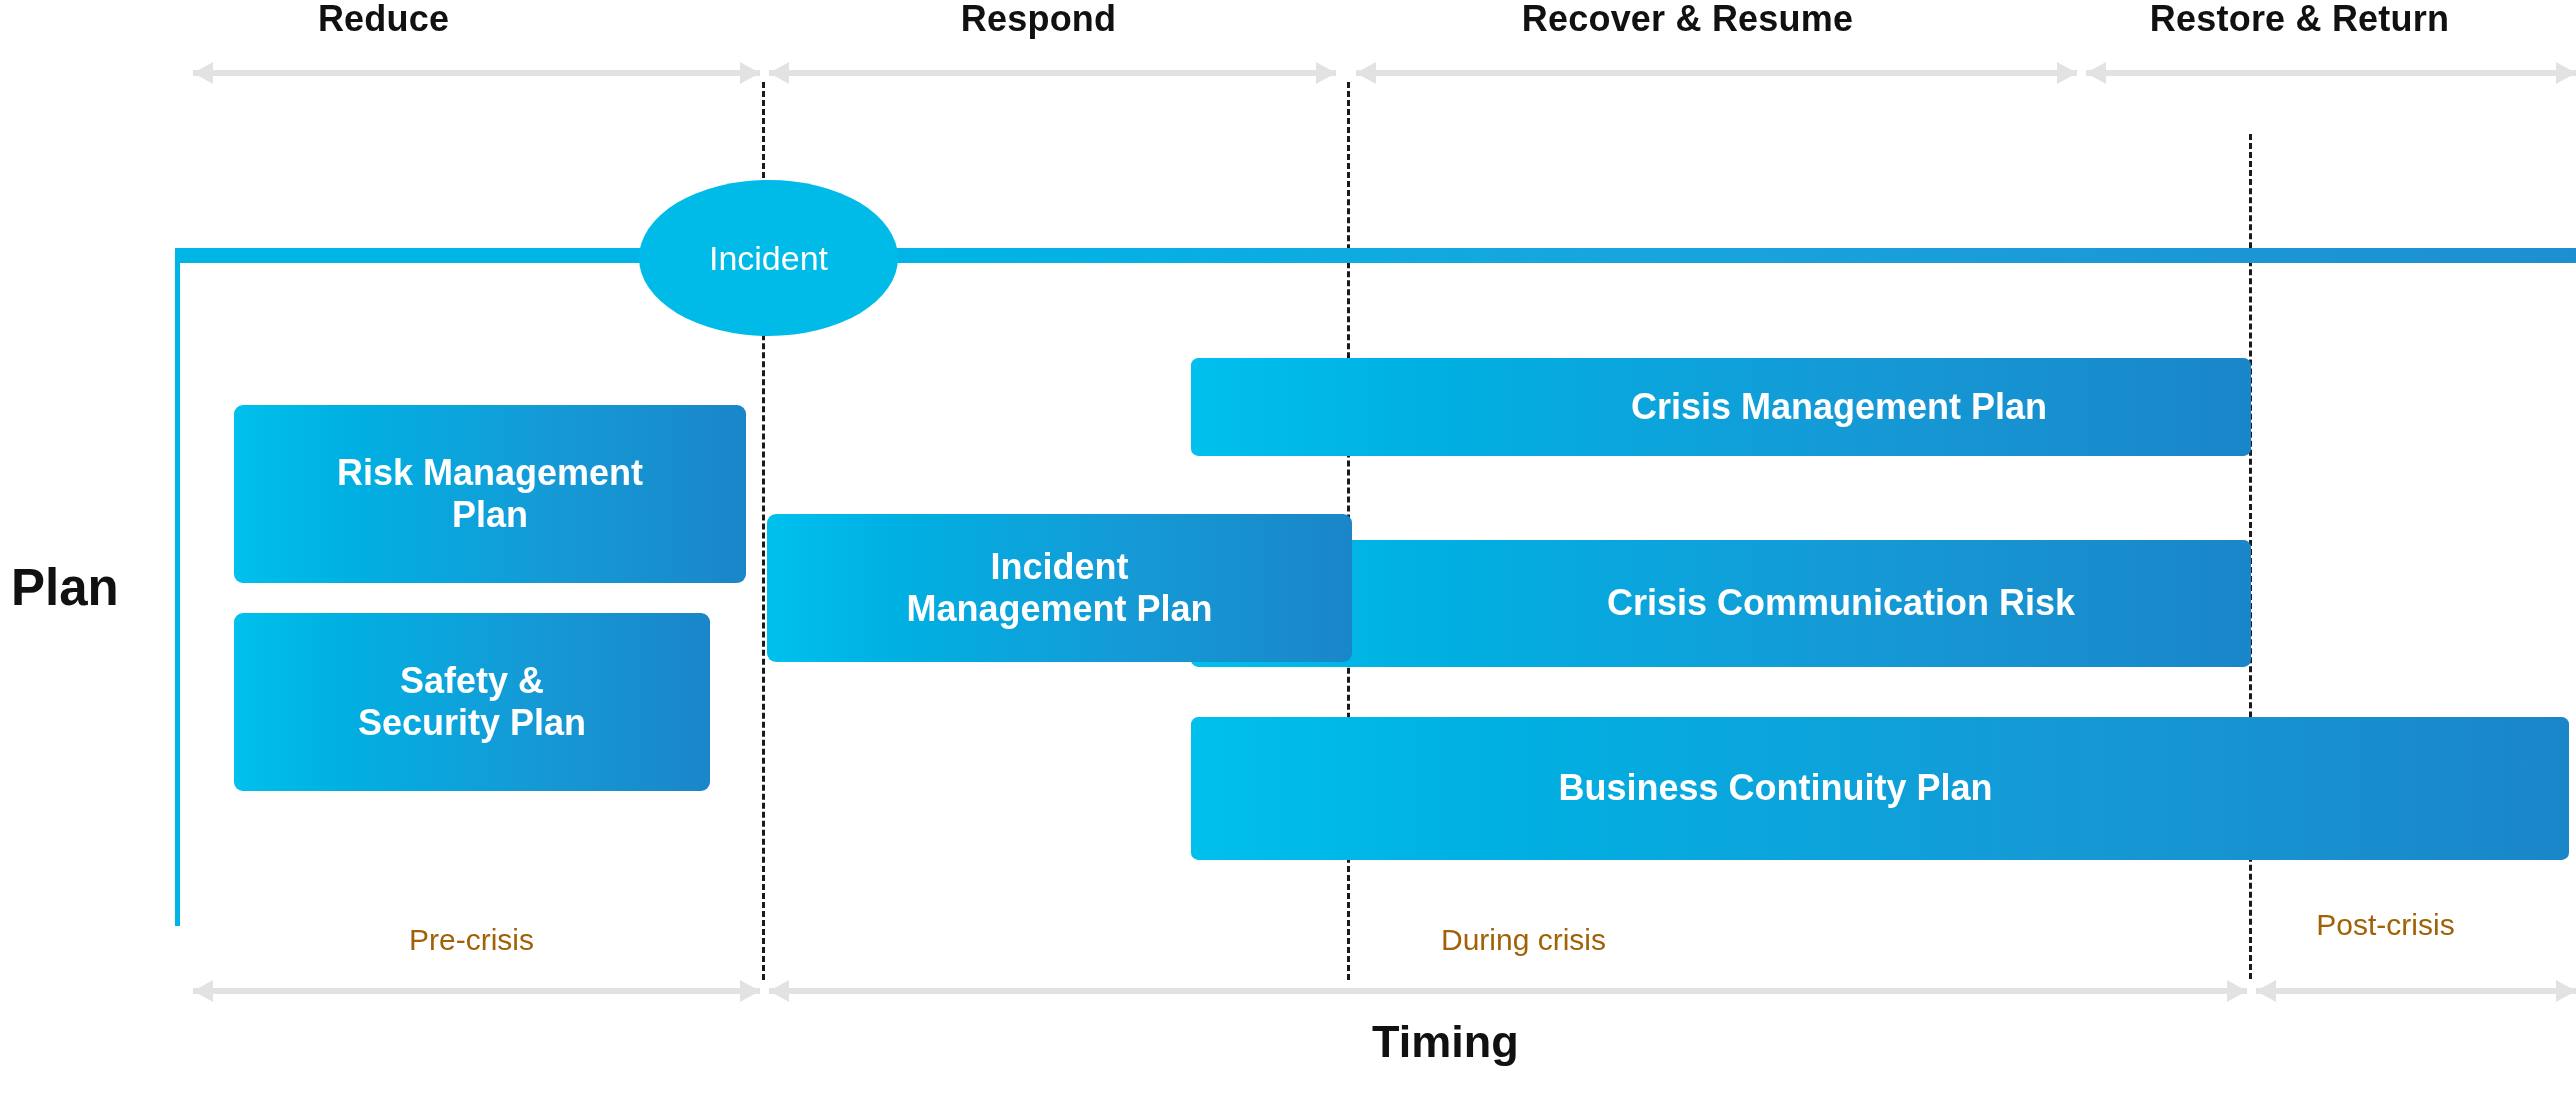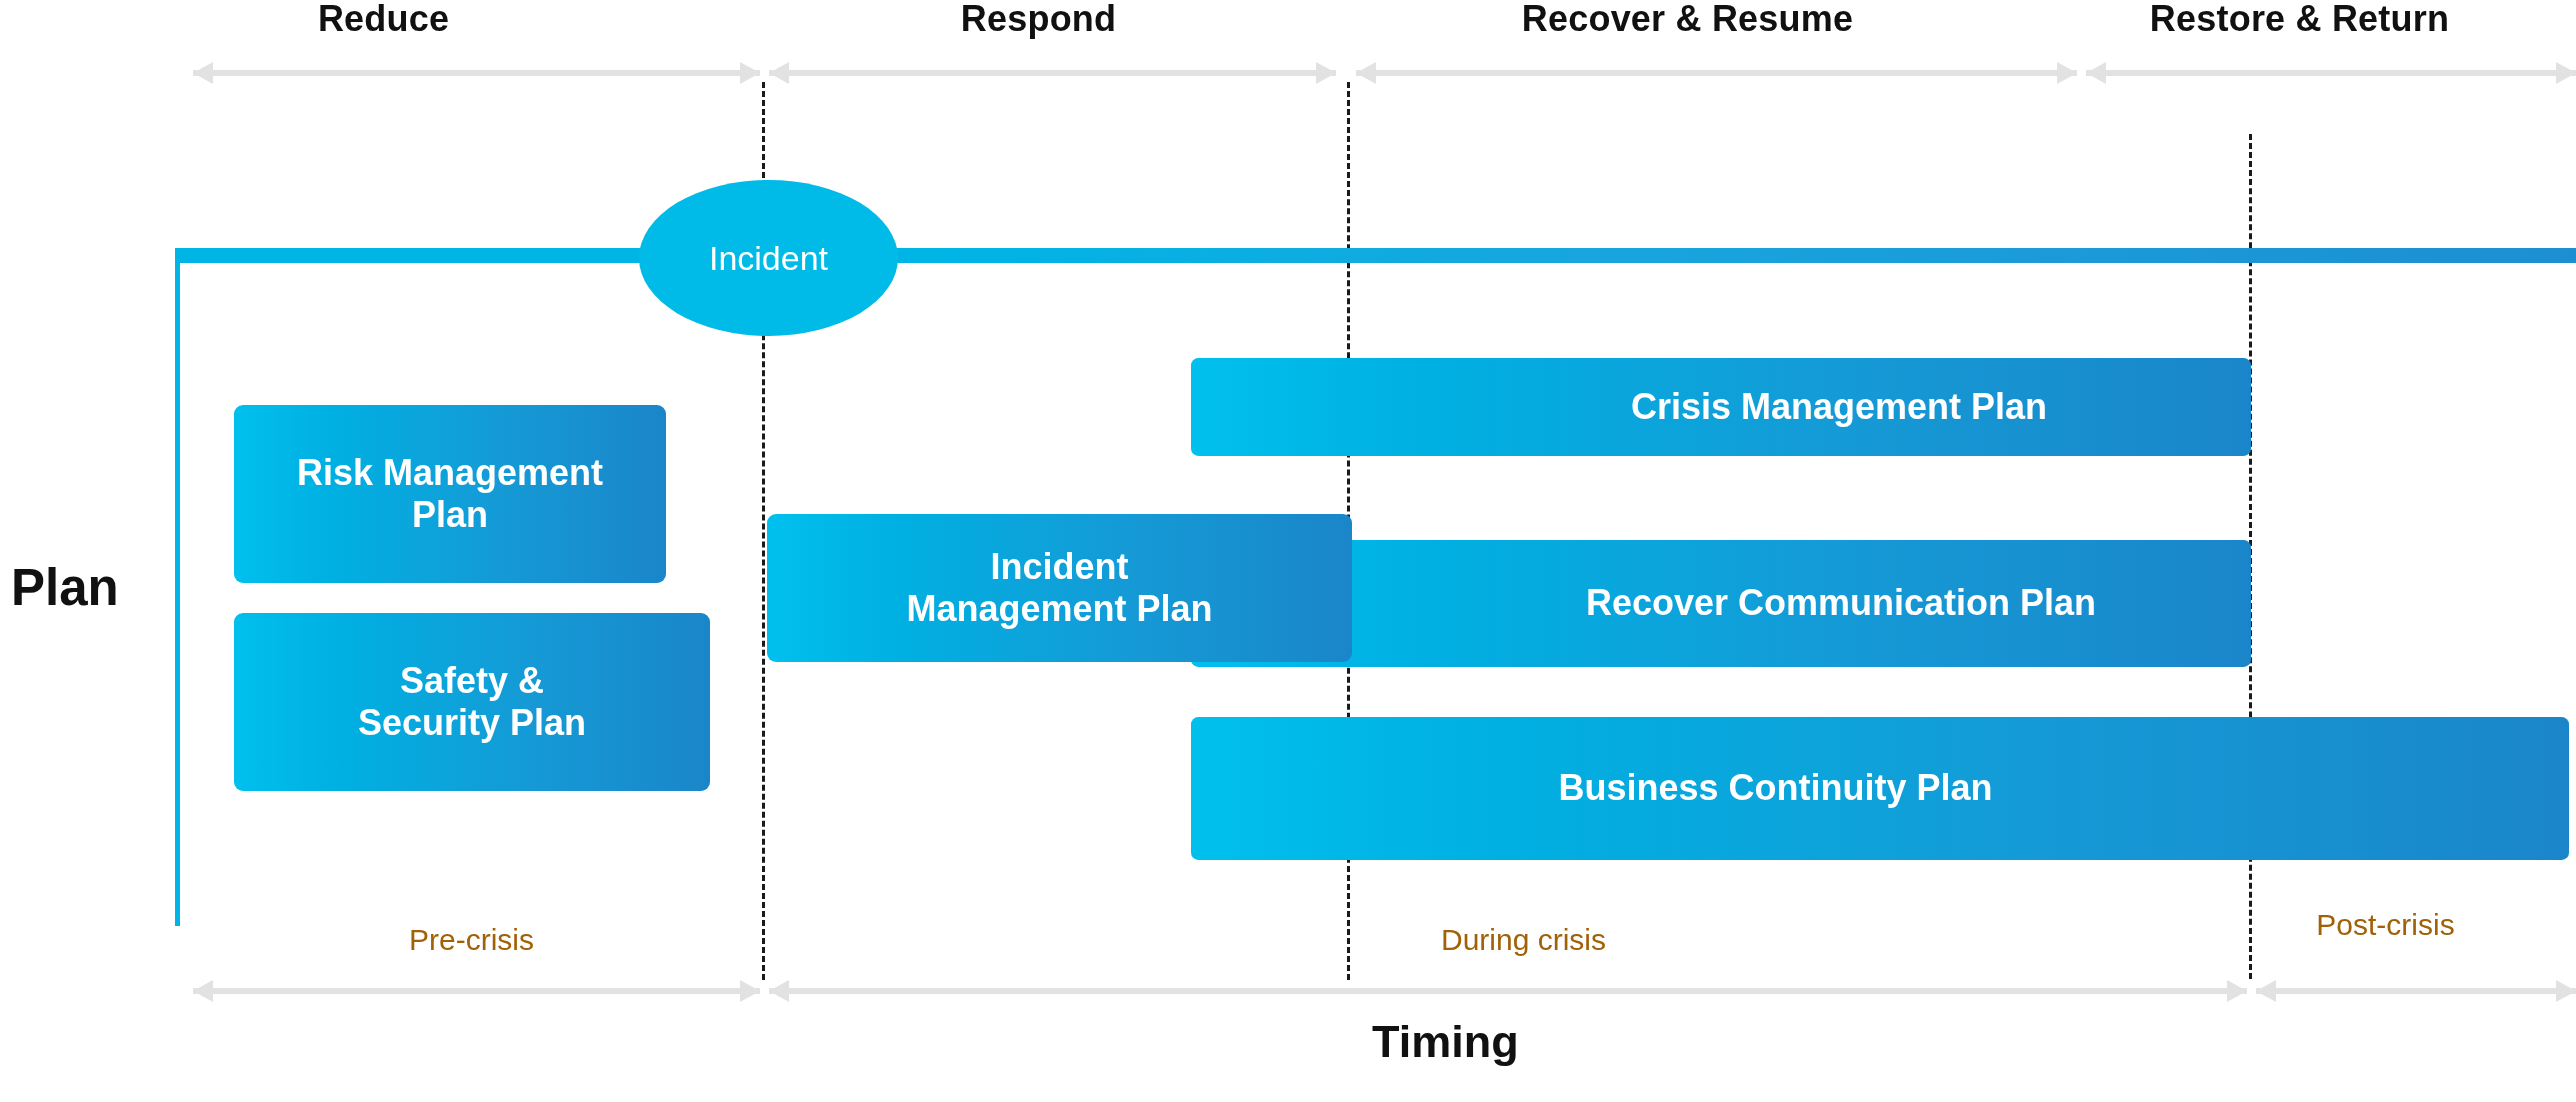--- a/index.html
+++ b/index.html
@@ -92,21 +92,21 @@
   <div class="dash-line" style="left:1347px;top:82px;height:898px;"></div>
   <div class="dash-line" style="left:2249px;top:134px;height:845px;"></div>
 
   <div class="tl-h" style="left:175px;top:248px;width:2401px;height:14.5px;"></div>
   <div class="tl-v" style="left:175px;top:248px;width:5.4px;height:678px;"></div>
 
   <div class="incident" style="left:639px;top:180px;width:259px;height:156px;">
     <span>Incident</span>
   </div>
 
-  <div class="bar" style="left:234px;top:405px;width:432px;height:178px;font-size:36px;">
+  <div class="bar" style="left:234px;top:405px;width:512px;height:178px;font-size:36px;">
     <span>
       <span class="bar-label">Risk Management</span>
       <span class="bar-label">Plan</span>
     </span>
   </div>
 
   <div class="bar" style="left:234px;top:613px;width:476px;height:178px;font-size:36px;">
     <span>
       <span class="bar-label">Safety &amp;</span>
       <span class="bar-label">Security Plan</span>
@@ -118,21 +118,21 @@
       <span class="bar-label">Incident</span>
       <span class="bar-label">Management Plan</span>
     </span>
   </div>
 
   <div class="bar sq" style="left:1191px;top:358px;width:1060px;height:98px;font-size:36px;">
     <span class="bar-label" style="margin-left:236px;">Crisis Management Plan</span>
   </div>
 
   <div class="bar sq" style="left:1191px;top:540px;width:1060px;height:127px;font-size:36px;">
-    <span class="bar-label" style="margin-left:240px;">Recover Communication Plan</span>
+    <span class="bar-label" style="margin-left:240px;">Crisis Communication Risk</span>
   </div>
 
   <div class="bar sq" style="left:1191px;top:717px;width:1378px;height:143px;font-size:36px;">
     <span class="bar-label" style="margin-left:-209px;">Business Continuity Plan</span>
   </div>
 
   <div class="stage-caption" style="left:290px;top:923px;width:363px;">Pre-crisis</div>
 
   <div class="stage-caption" style="left:1324px;top:923px;width:399px;">During crisis</div>
 

